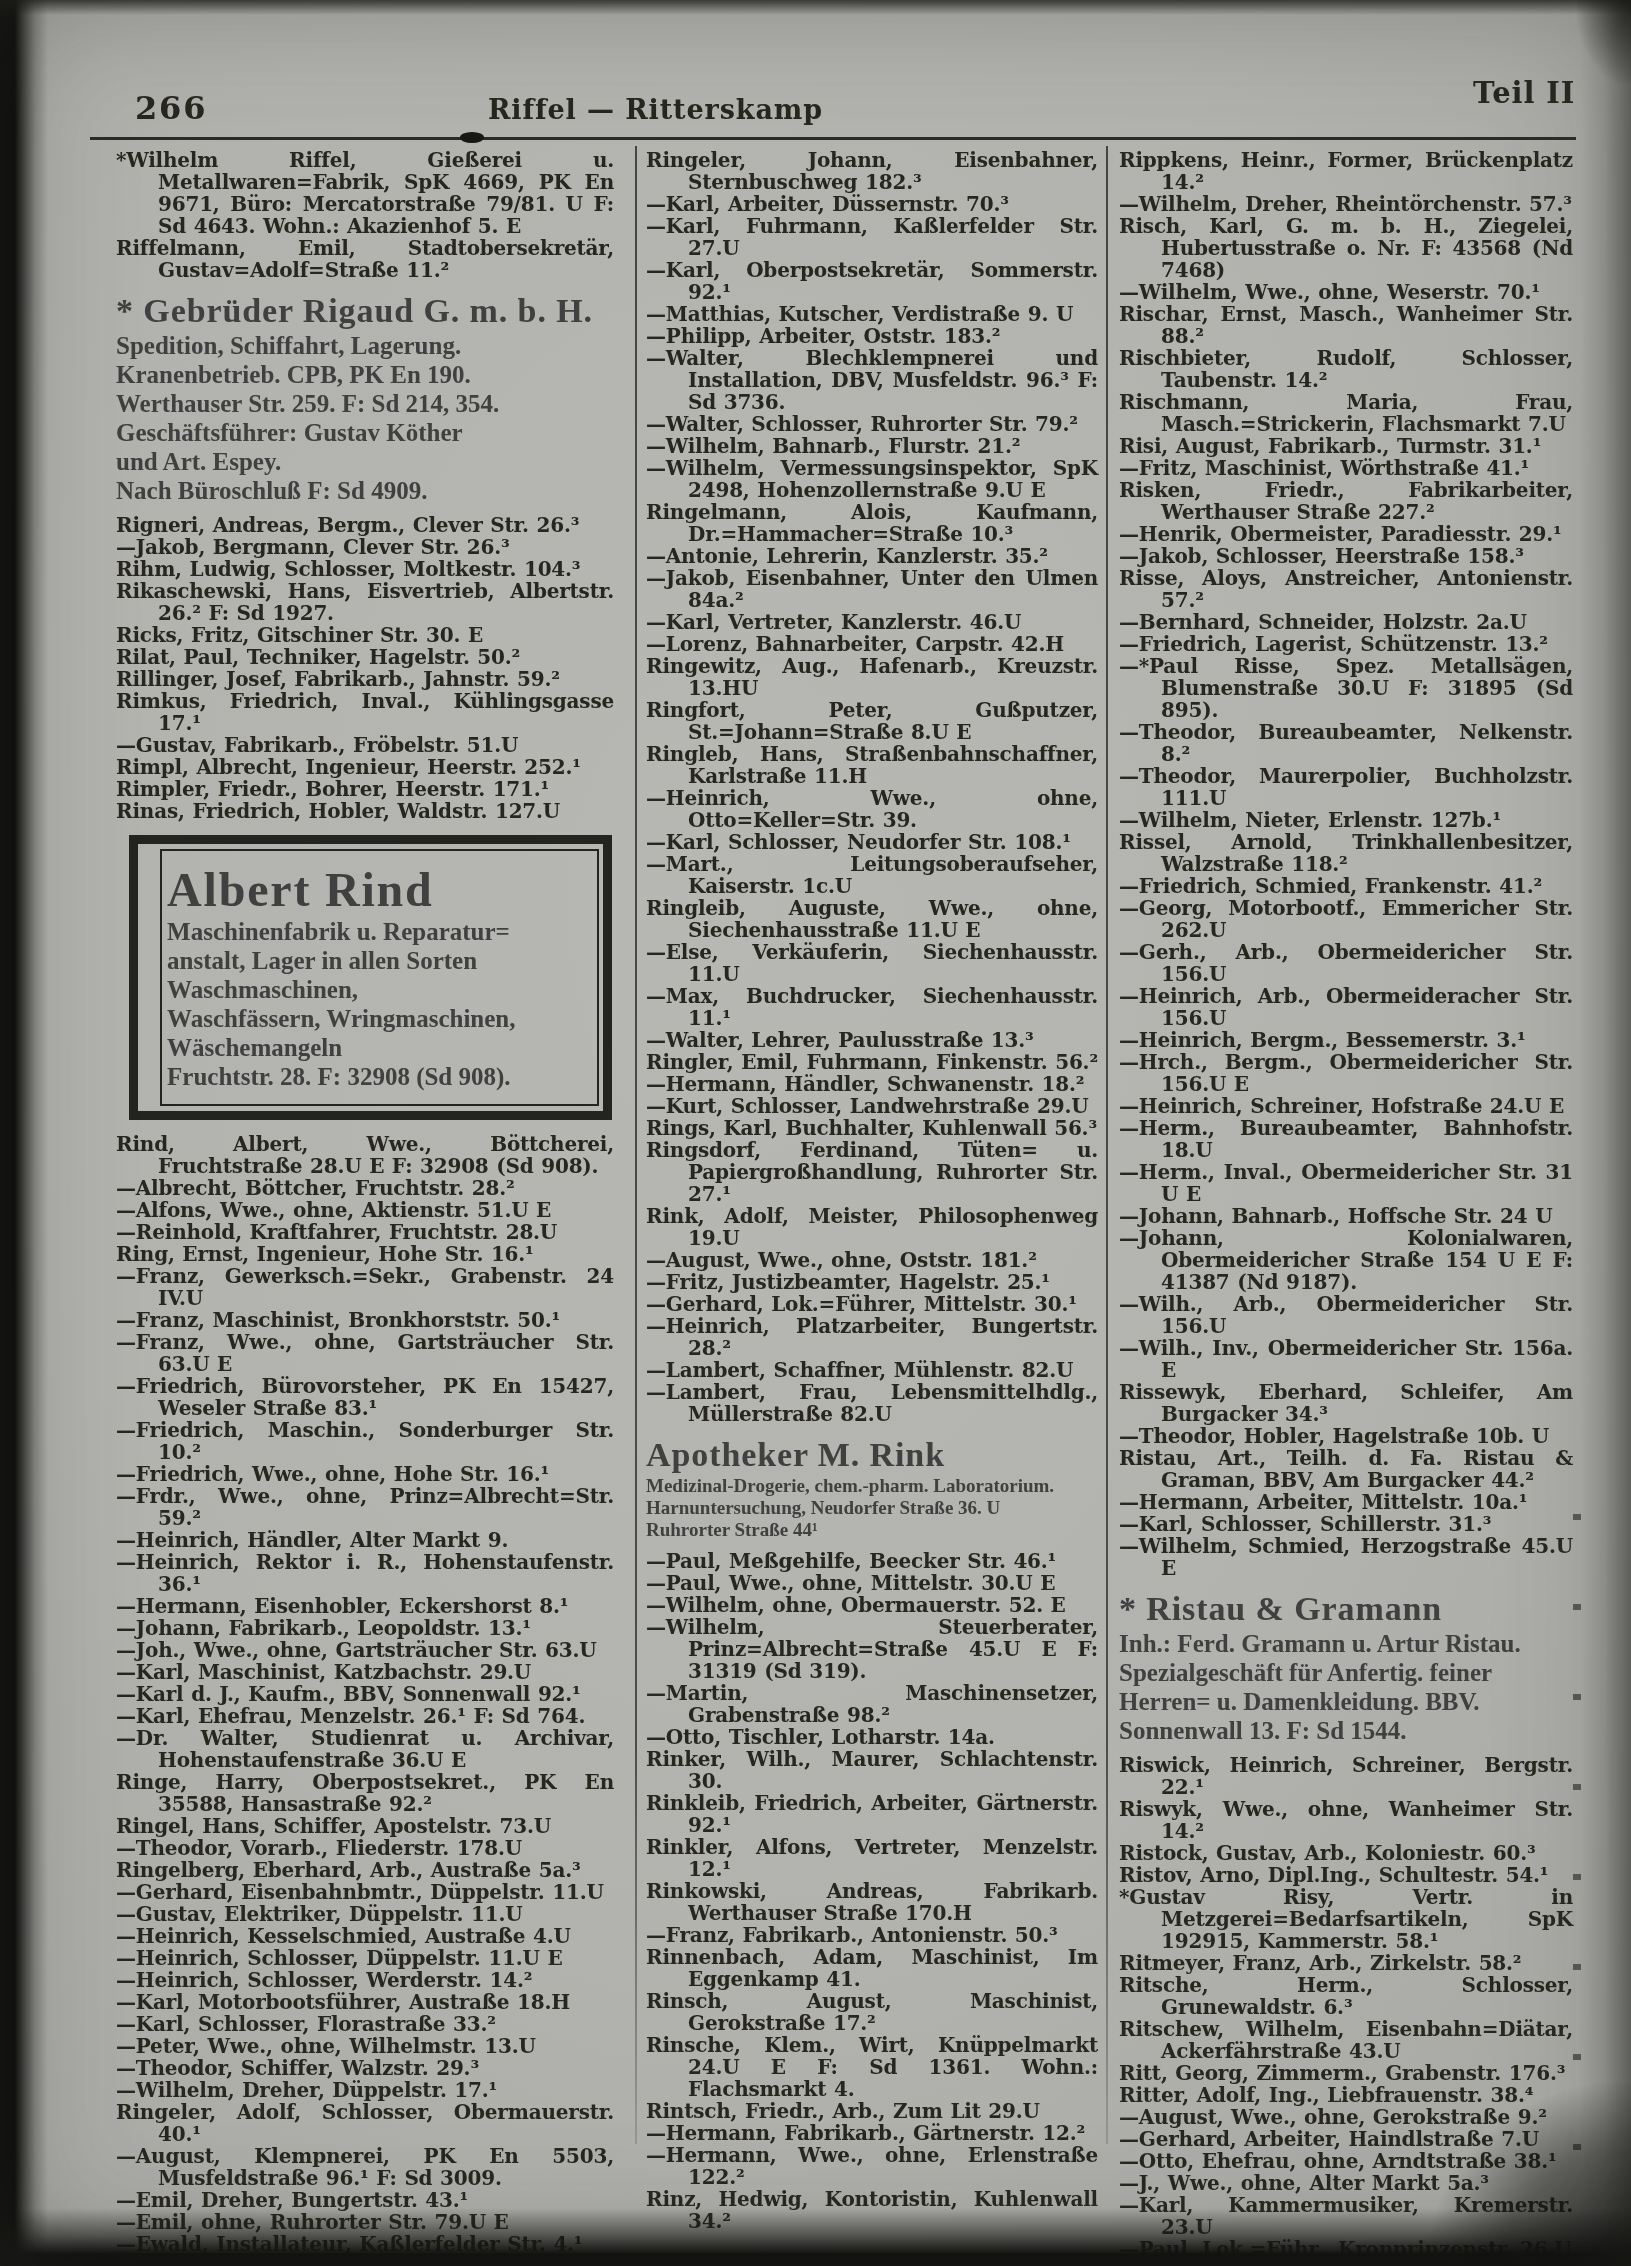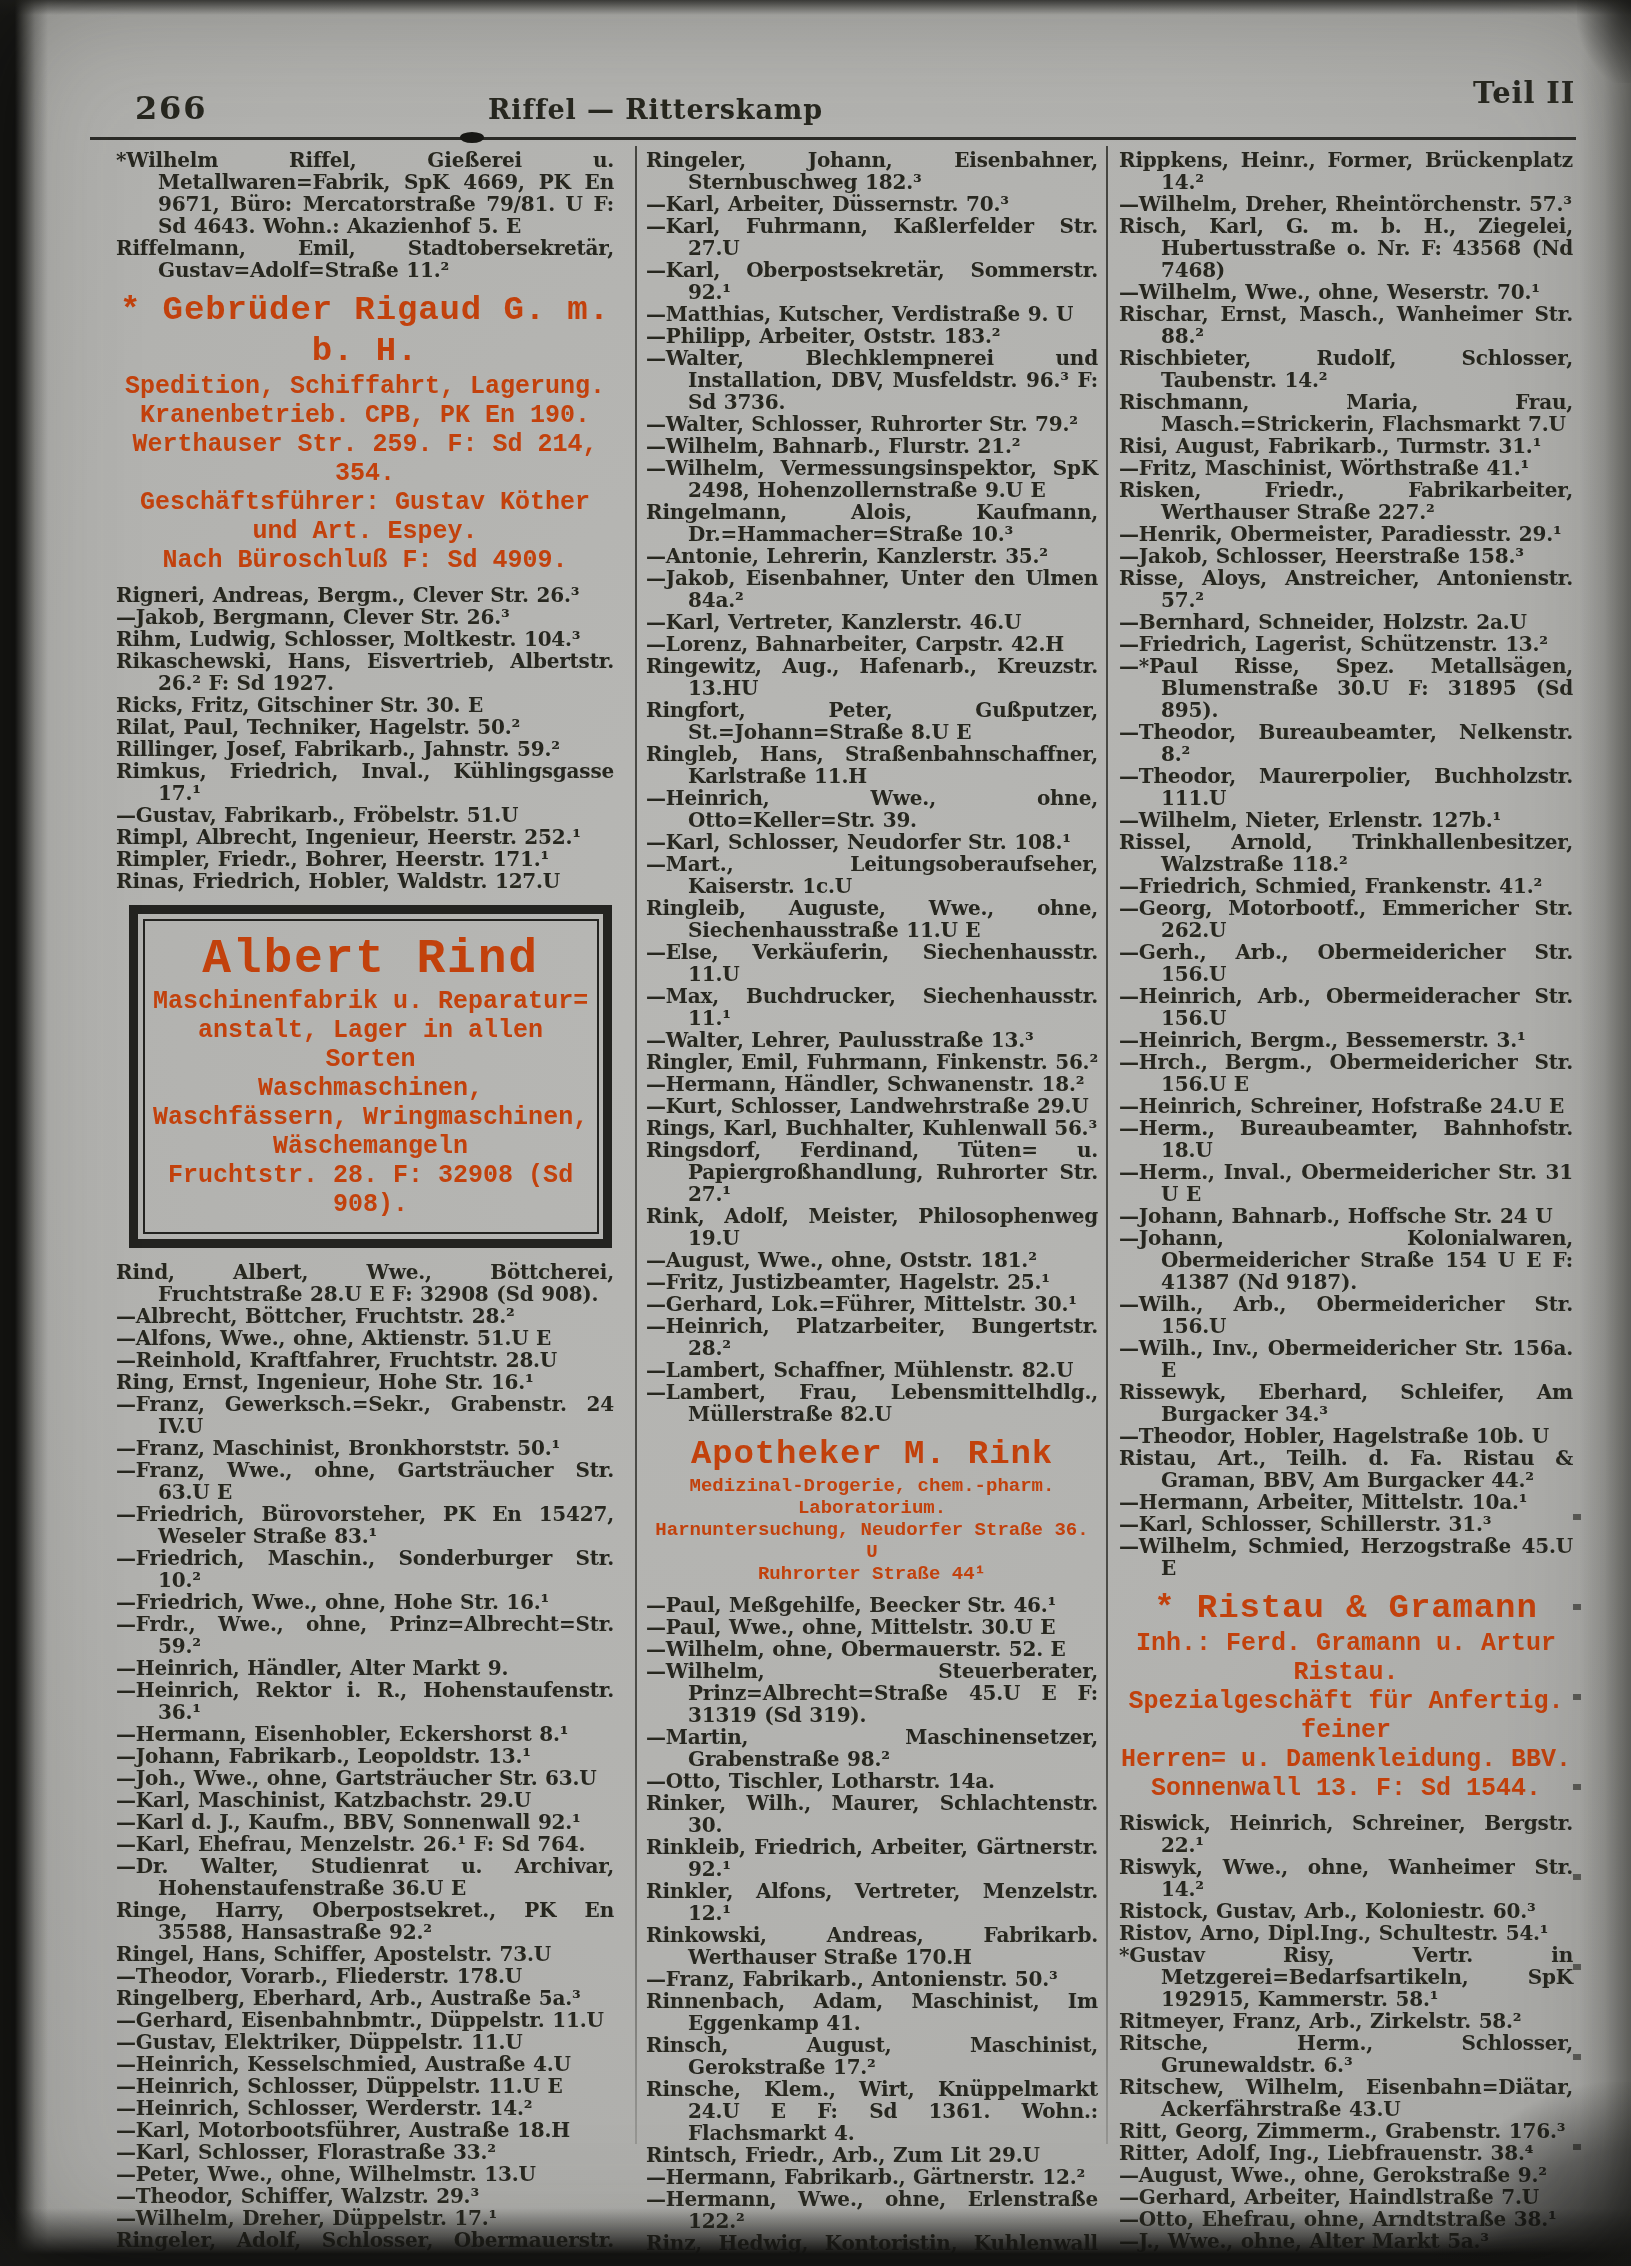--- a/index.html
+++ b/index.html
@@ -41,27 +41,27 @@
   .col{position:absolute;top:149px;}
   .col0{left:116px;width:498px;}
   .col1{left:646px;width:452px;}
   .col2{left:1119px;width:454px;}
   .entry{
     margin:0;font-size:20px;line-height:22px;font-weight:700;
     text-align:justify;letter-spacing:-0.2px;word-spacing:0.9px;
     padding-left:42px;text-indent:-42px;
   }
   
-  .ad{text-align:center;margin:9.2px 0 9.2px;font-family:Liberation Mono, monospace;font-weight:700;color:#c2410c;}
+  .ad{text-align:left;margin:9.2px 0 9.2px;font-family:Liberation Serif, serif;font-weight:700;color:#404040;}
   .ad-line{margin:0;}
   .t1{font-size:34px;line-height:41px;letter-spacing:0.9px;}
   .t1-xl{font-size:48px;line-height:55px;letter-spacing:1.8px;}
   .t2{font-size:25px;line-height:29px;}
   .t3{font-size:19px;line-height:22px;}
-  .boxed{border:9.2px solid #232320;margin:13px 1.8px 13px 13px;}
+  .boxed{border:9.2px solid #232320;margin:13px 1.8px 13px 13px;padding-left:17px;}
   .ad-inner{border:2.8px solid #232320;margin:4.6px;padding:11px 5.5px 13px;}
 </style>
 </head>
 <body>
 
 <div class="page-number">266</div>
 <div class="running-head">Riffel  —  Ritterskamp</div>
 <div class="part-label">Teil II</div>
 <div class="rule-top"></div>
 <div class="ink-blob"></div>

